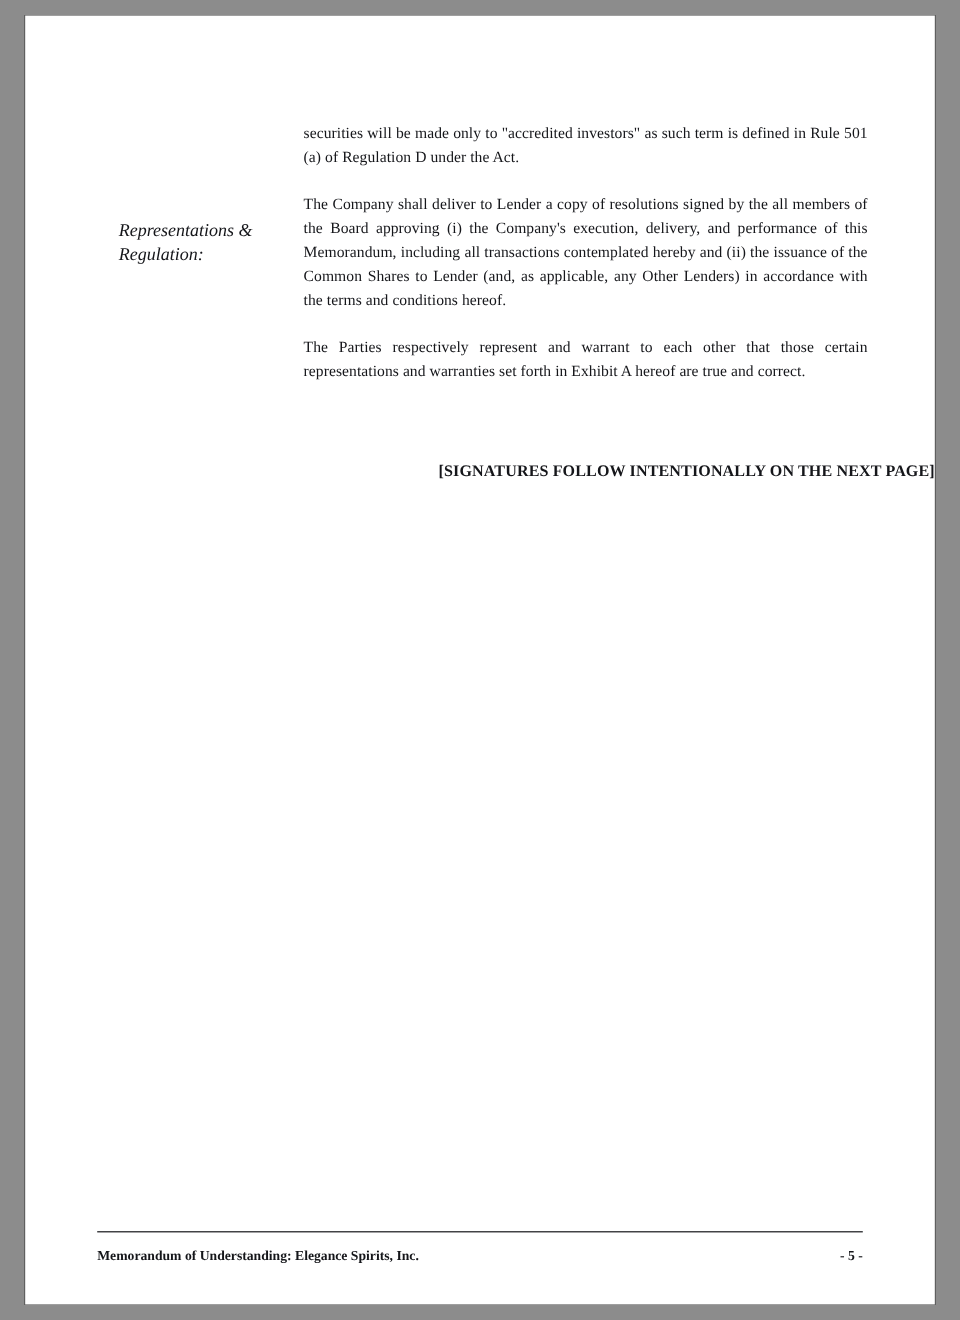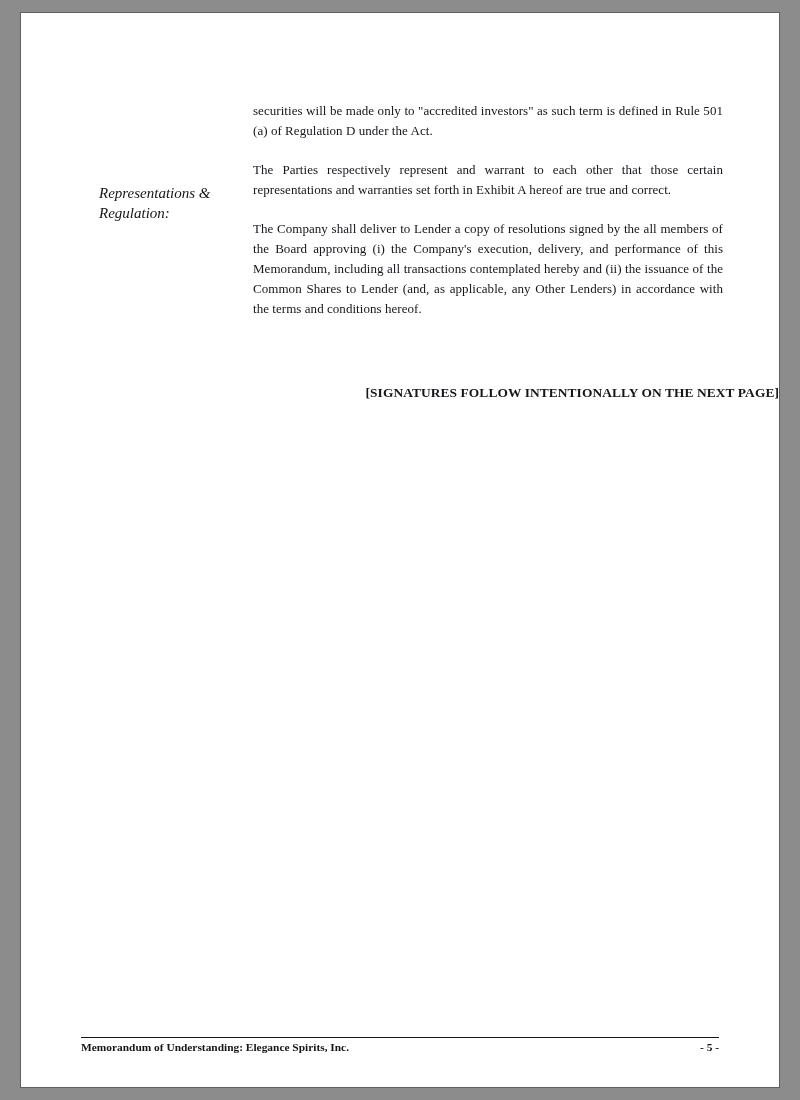--- a/index.html
+++ b/index.html
@@ -76,21 +76,21 @@
     color: #15161a;
     letter-spacing: 0.1px;
   }
   
   .footer {
     position: absolute;
     left: 60px;
     right: 60px;
     bottom: 34px;
     border-top: 1.6px solid #15161a;
-    padding-top: 3px;
+    padding-top: 14px;
     display: flex;
     justify-content: space-between;
     align-items: baseline;
   }
   .footer-left {
     font-family: "Liberation Serif", serif;
     font-weight: bold;
     font-size: 11.4px;
     color: #15161a;
   }
@@ -107,22 +107,22 @@
 <div class="page">
   <div class="content">
 
     <div class="side-label">
       <div>Representations &amp;</div>
       <div>Regulation:</div>
     </div>
 
     <div class="body-block">
       <p class="para">securities will be made only to "accredited investors" as such term is defined in Rule 501 (a) of Regulation D under the Act.</p>
+      <p class="para">The Company shall deliver to Lender a copy of resolutions signed by the all members of the Board approving (i) the Company's execution, delivery, and performance of this Memorandum, including all transactions contemplated hereby and (ii) the issuance of the Common Shares to Lender (and, as applicable, any Other Lenders) in accordance with the terms and conditions hereof.</p>
       <p class="para">The Parties respectively represent and warrant to each other that those certain representations and warranties set forth in Exhibit A hereof are true and correct.</p>
-      <p class="para">The Company shall deliver to Lender a copy of resolutions signed by the all members of the Board approving (i) the Company's execution, delivery, and performance of this Memorandum, including all transactions contemplated hereby and (ii) the issuance of the Common Shares to Lender (and, as applicable, any Other Lenders) in accordance with the terms and conditions hereof.</p>
     </div>
 
     <div class="notice">[SIGNATURES FOLLOW INTENTIONALLY ON THE NEXT PAGE]</div>
 
     <div class="footer">
       <span class="footer-left">Memorandum of Understanding: Elegance Spirits, Inc.</span>
       <span class="footer-right">- 5 -</span>
     </div>
 
   </div>

